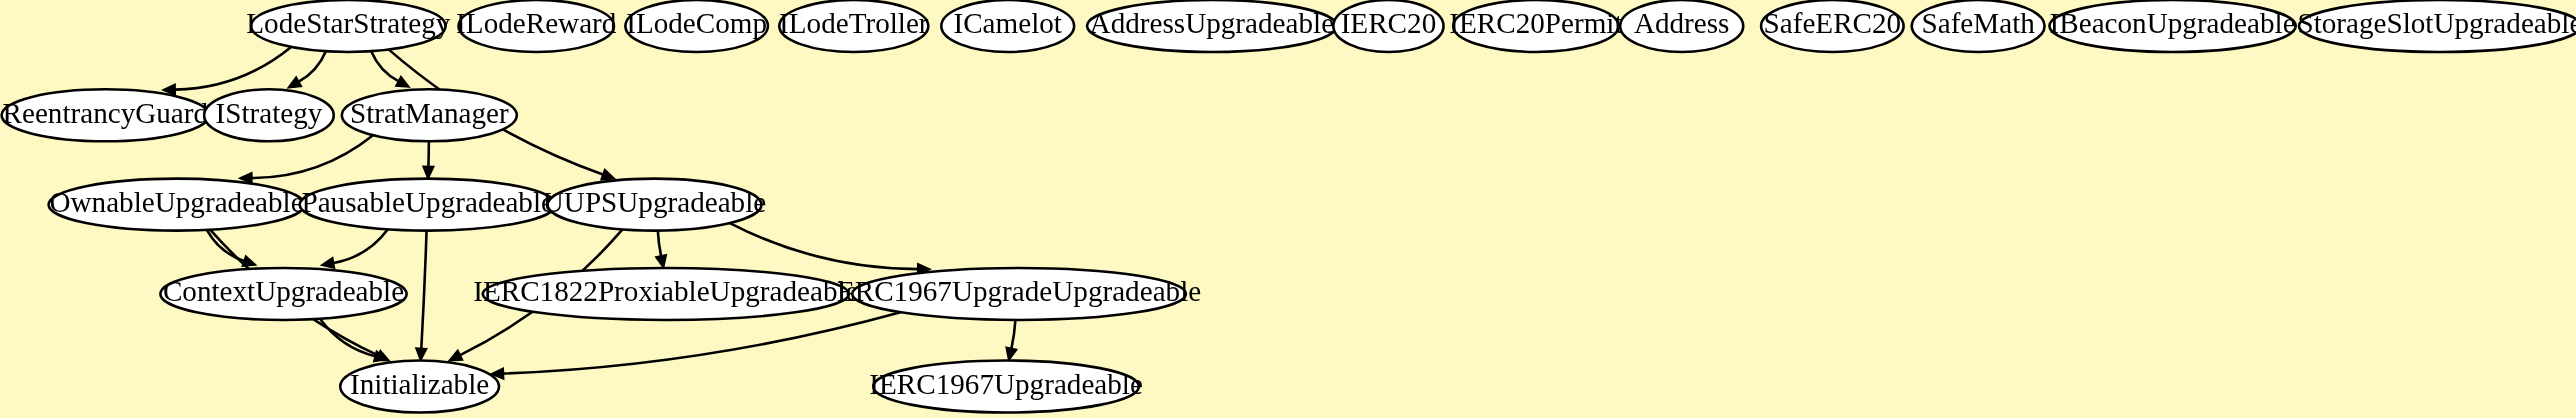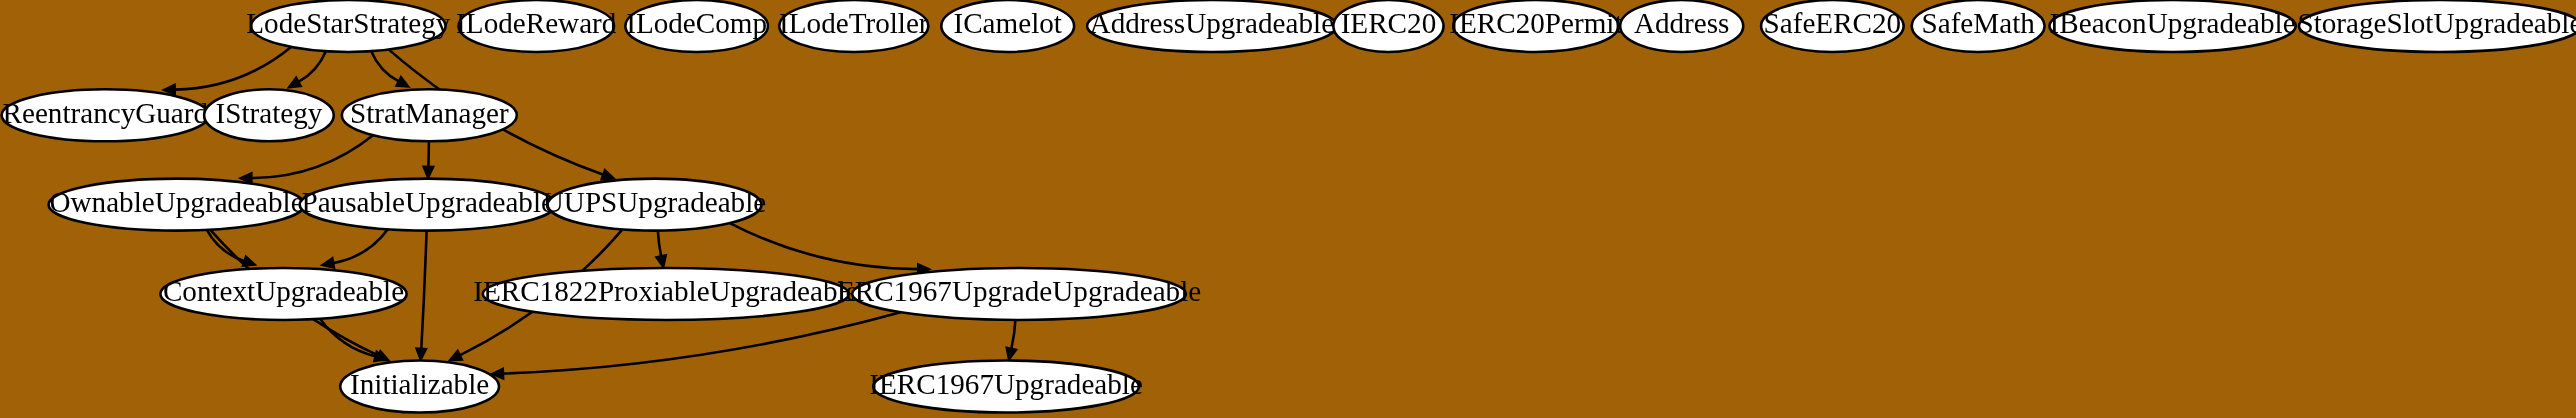--- a/index.html
+++ b/index.html
@@ -5,21 +5,21 @@
 <style>
   html, body {
     margin: 0;
     padding: 0;
     background: #ffffff;
   }
   #graph-root {
     position: relative;
     width: 2576px;
     height: 419px;
-    background: #a16207;
+    background: #fef9c3;
     overflow: hidden;
     font-family: "Liberation Serif", "DejaVu Serif", serif;
     text-decoration: underline;
   }
   svg#graph-svg {
     display: block;
     width: 2576px;
     height: 419px;
   }
   .node-ellipse {

